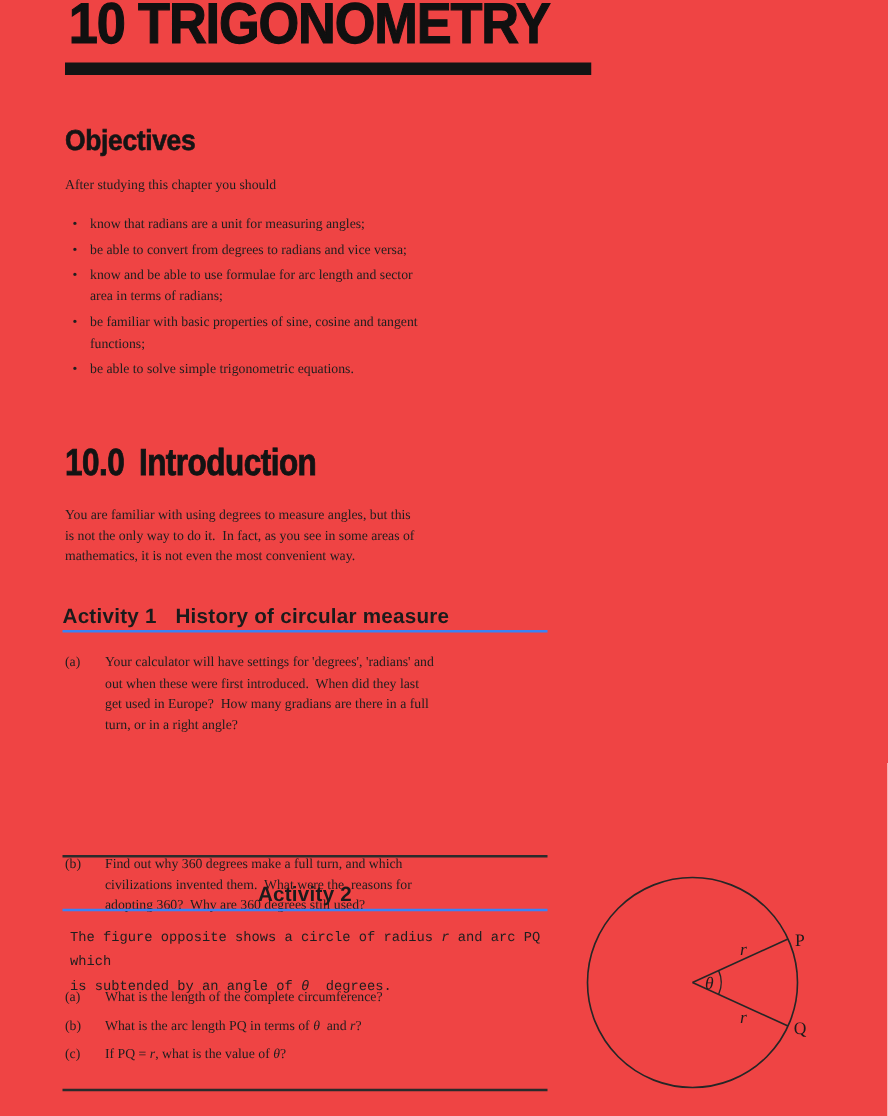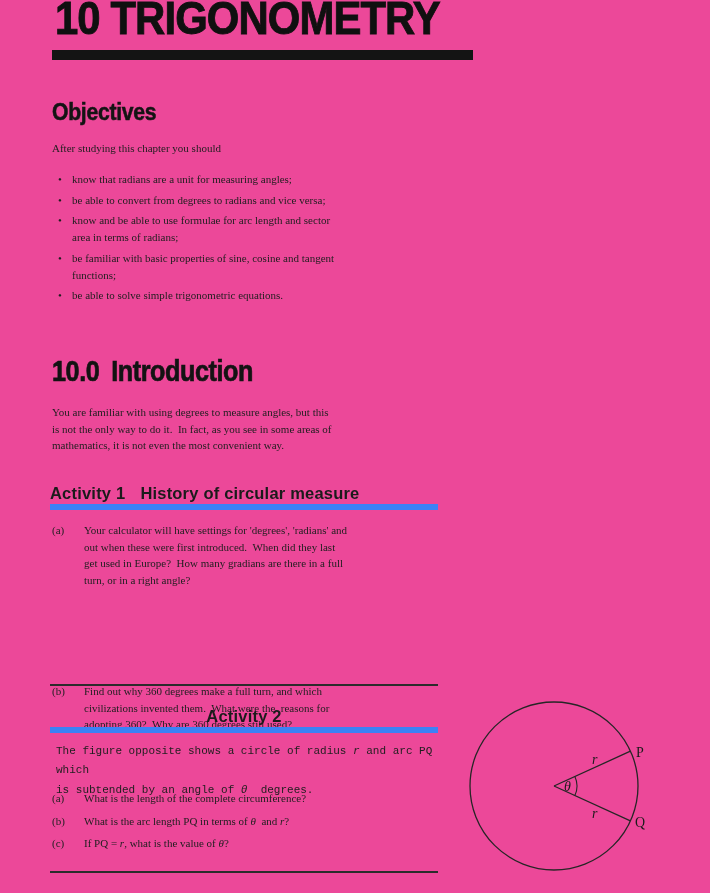--- a/index.html
+++ b/index.html
@@ -1,17 +1,17 @@
 <!DOCTYPE html>
 <html><head>
 <meta charset="utf-8">
 <style>
   html,body { margin:0; padding:0; background:#ffffff; }
   .page {
-    position:relative; width:710px; height:893px; background:#ec4899;
+    position:relative; width:710px; height:893px; background:#ef4444;
     font-family:"Liberation Serif", serif; color:#1e1e1e; overflow:hidden;
   }
   .abs { position:absolute; }
 
   
   .h-title {
     left:55px; top:-5px; margin:0;
     font-family:"Liberation Sans", sans-serif; font-weight:700;
     font-size:46px; line-height:46px; letter-spacing:-1px; color:#101010;
     -webkit-text-stroke:0.9px #101010;
@@ -32,21 +32,21 @@
     font-size:30px; line-height:31px; letter-spacing:-0.5px; color:#131313;
     -webkit-text-stroke:0.7px #131313;
     transform:scaleX(0.84); transform-origin:left top; white-space:nowrap;
   }
   .h-section .sect-word { margin-left:14px; }
 
   .activity-head {
     left:50px; width:388px;
     font-family:"Liberation Sans", sans-serif; font-weight:700;
     font-size:16.5px; line-height:18px; letter-spacing:0.2px; color:#1b1b1b;
-    border-bottom:6px solid #3b82f6; padding-bottom:2px; white-space:nowrap;
+    border-bottom:2px solid #3b82f6; padding-bottom:2px; white-space:nowrap;
   }
   .activity-head .act-title { margin-left:15px; }
   .act1 { top:484px; }
   .act2 { top:707px;text-align:center; }
 
   
   .body-text { font-size:11px; line-height:16.7px; color:#1e1e1e; }
   .ln { white-space:pre-wrap; }
   .mi { font-style:italic; }
 

